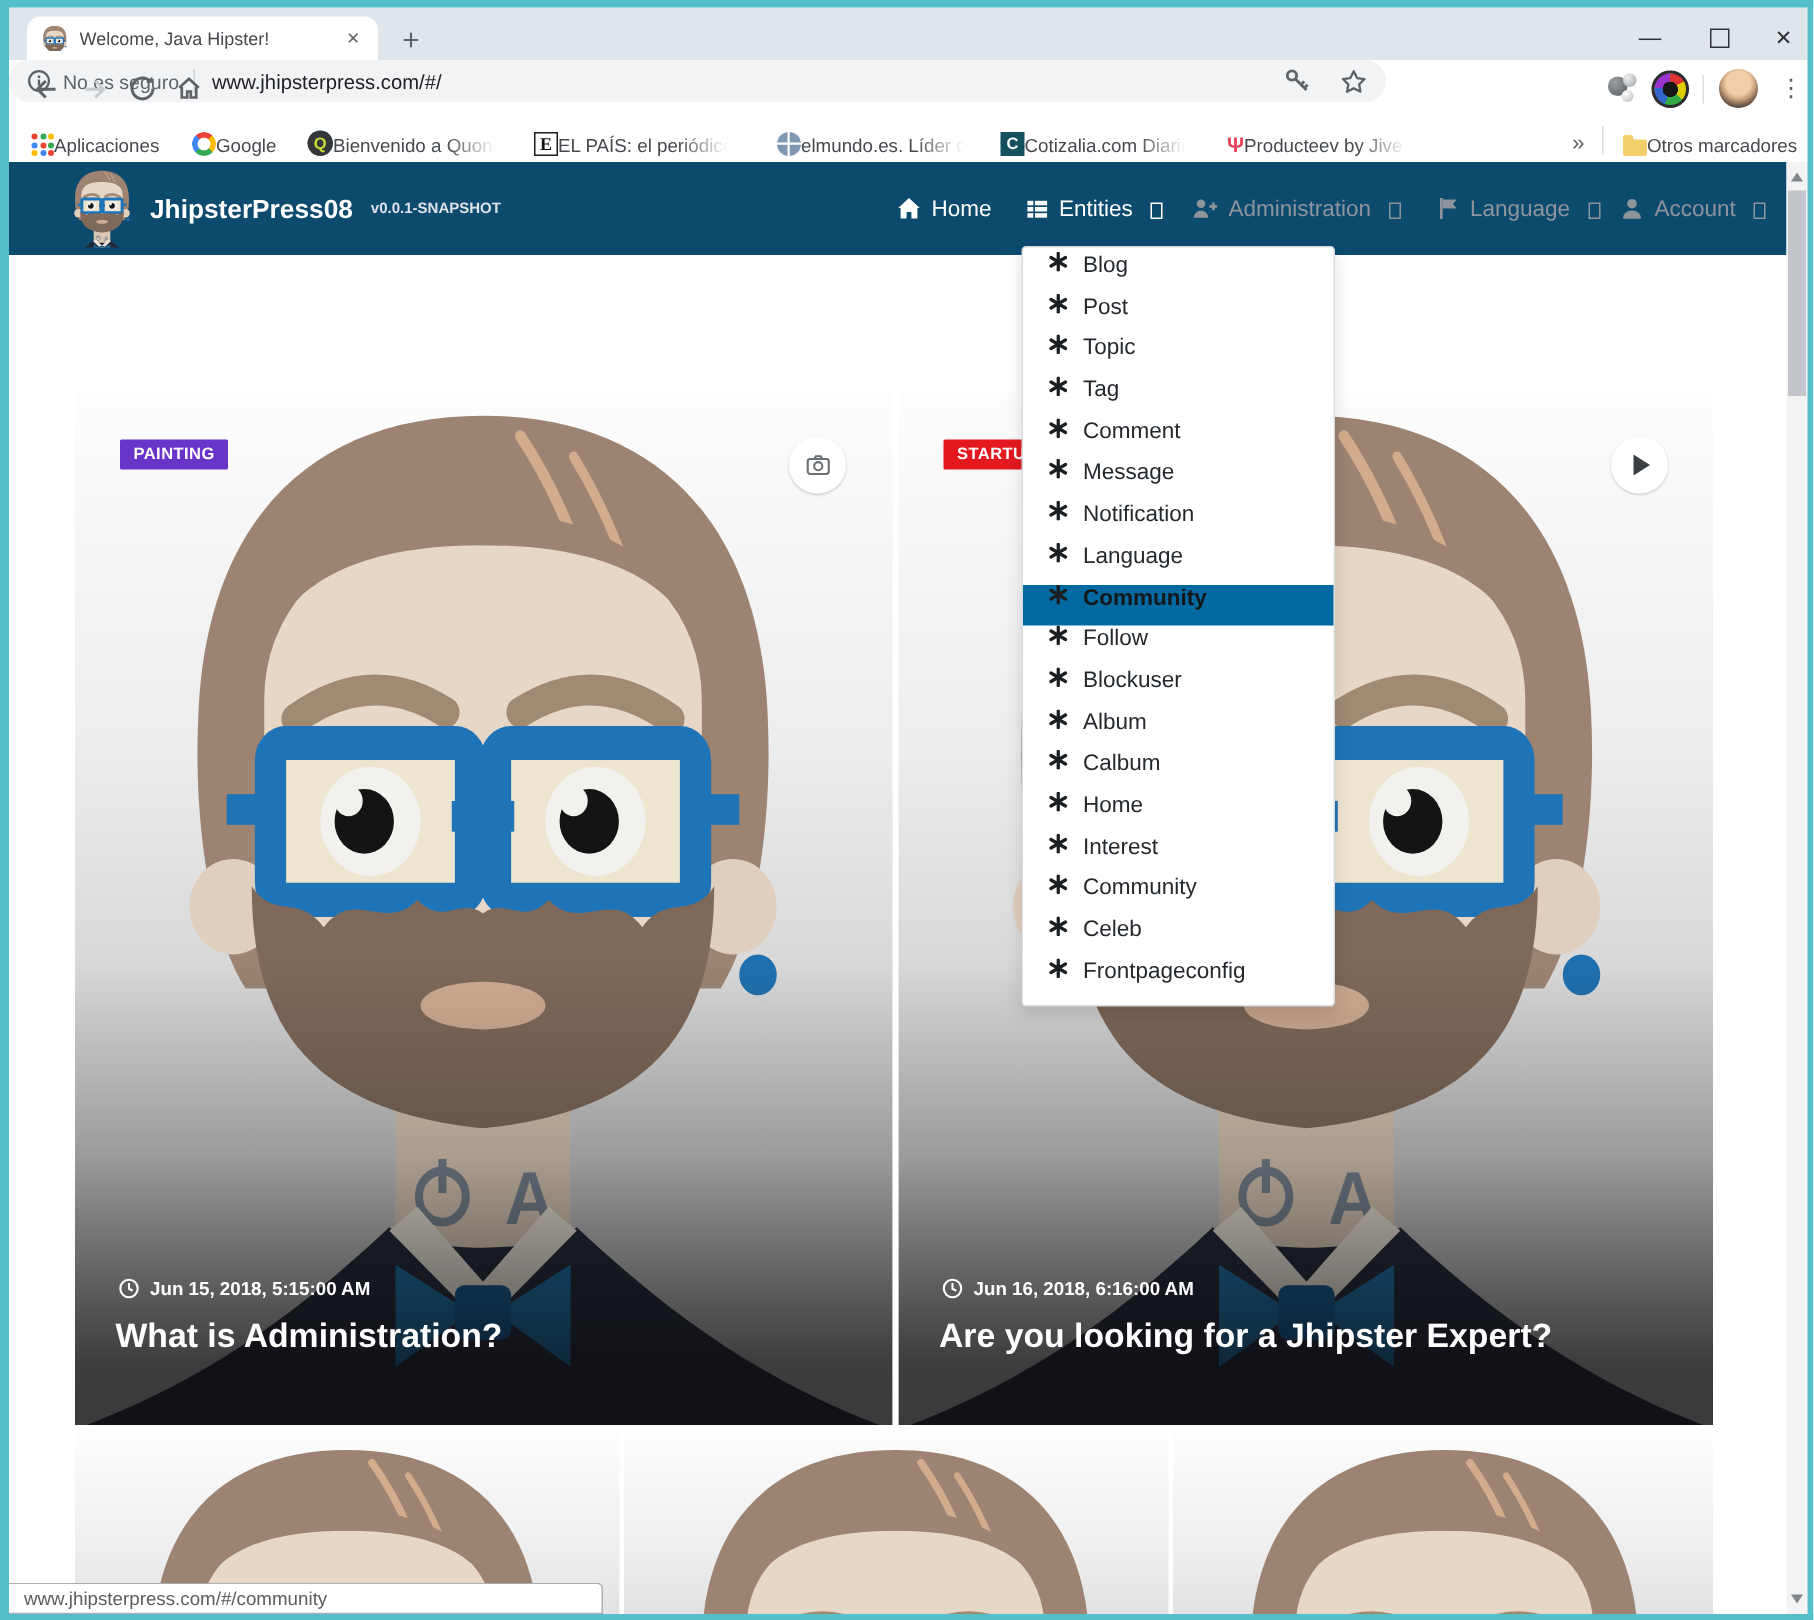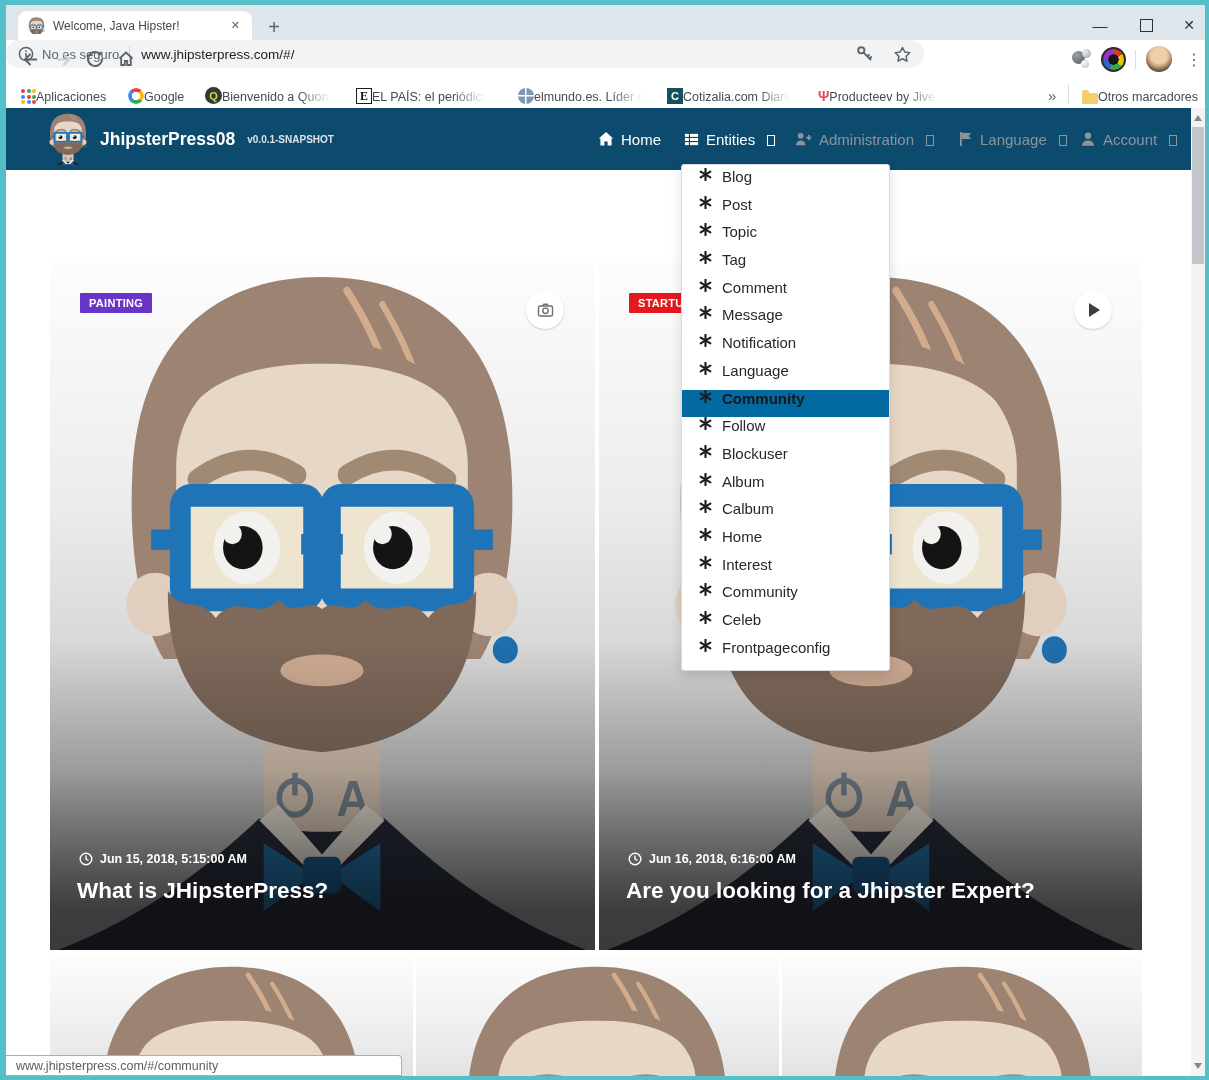--- a/index.html
+++ b/index.html
@@ -367,21 +367,21 @@
     </div>
     <div class="card-date">
       <svg width="14" height="14" viewBox="0 0 14 14">
           <g stroke="#fff" stroke-width="1.4" fill="none">
             <circle cx="7" cy="7" r="5.8"></circle>
             <path d="M7 3.4v3.8l2.5 1.3"></path>
           </g>
         </svg>
       <span>Jun 15, 2018, 5:15:00 AM</span>
     </div>
-    <div class="card-title">What is JHipsterPress?</div>
+    <div class="card-title">What is Administration?</div>
   </div>
 
   <div class="bigcard card-r">
     <svg class="avatar" viewBox="0 0 240 300" preserveAspectRatio="none">
         <use href="#hip-def"></use>
       </svg>
     <div class="badge" style="background:#e3191f">STARTUP</div>
     <div class="circle-btn" style="left:475px">
       <span class="play-tri"></span>
     </div>

